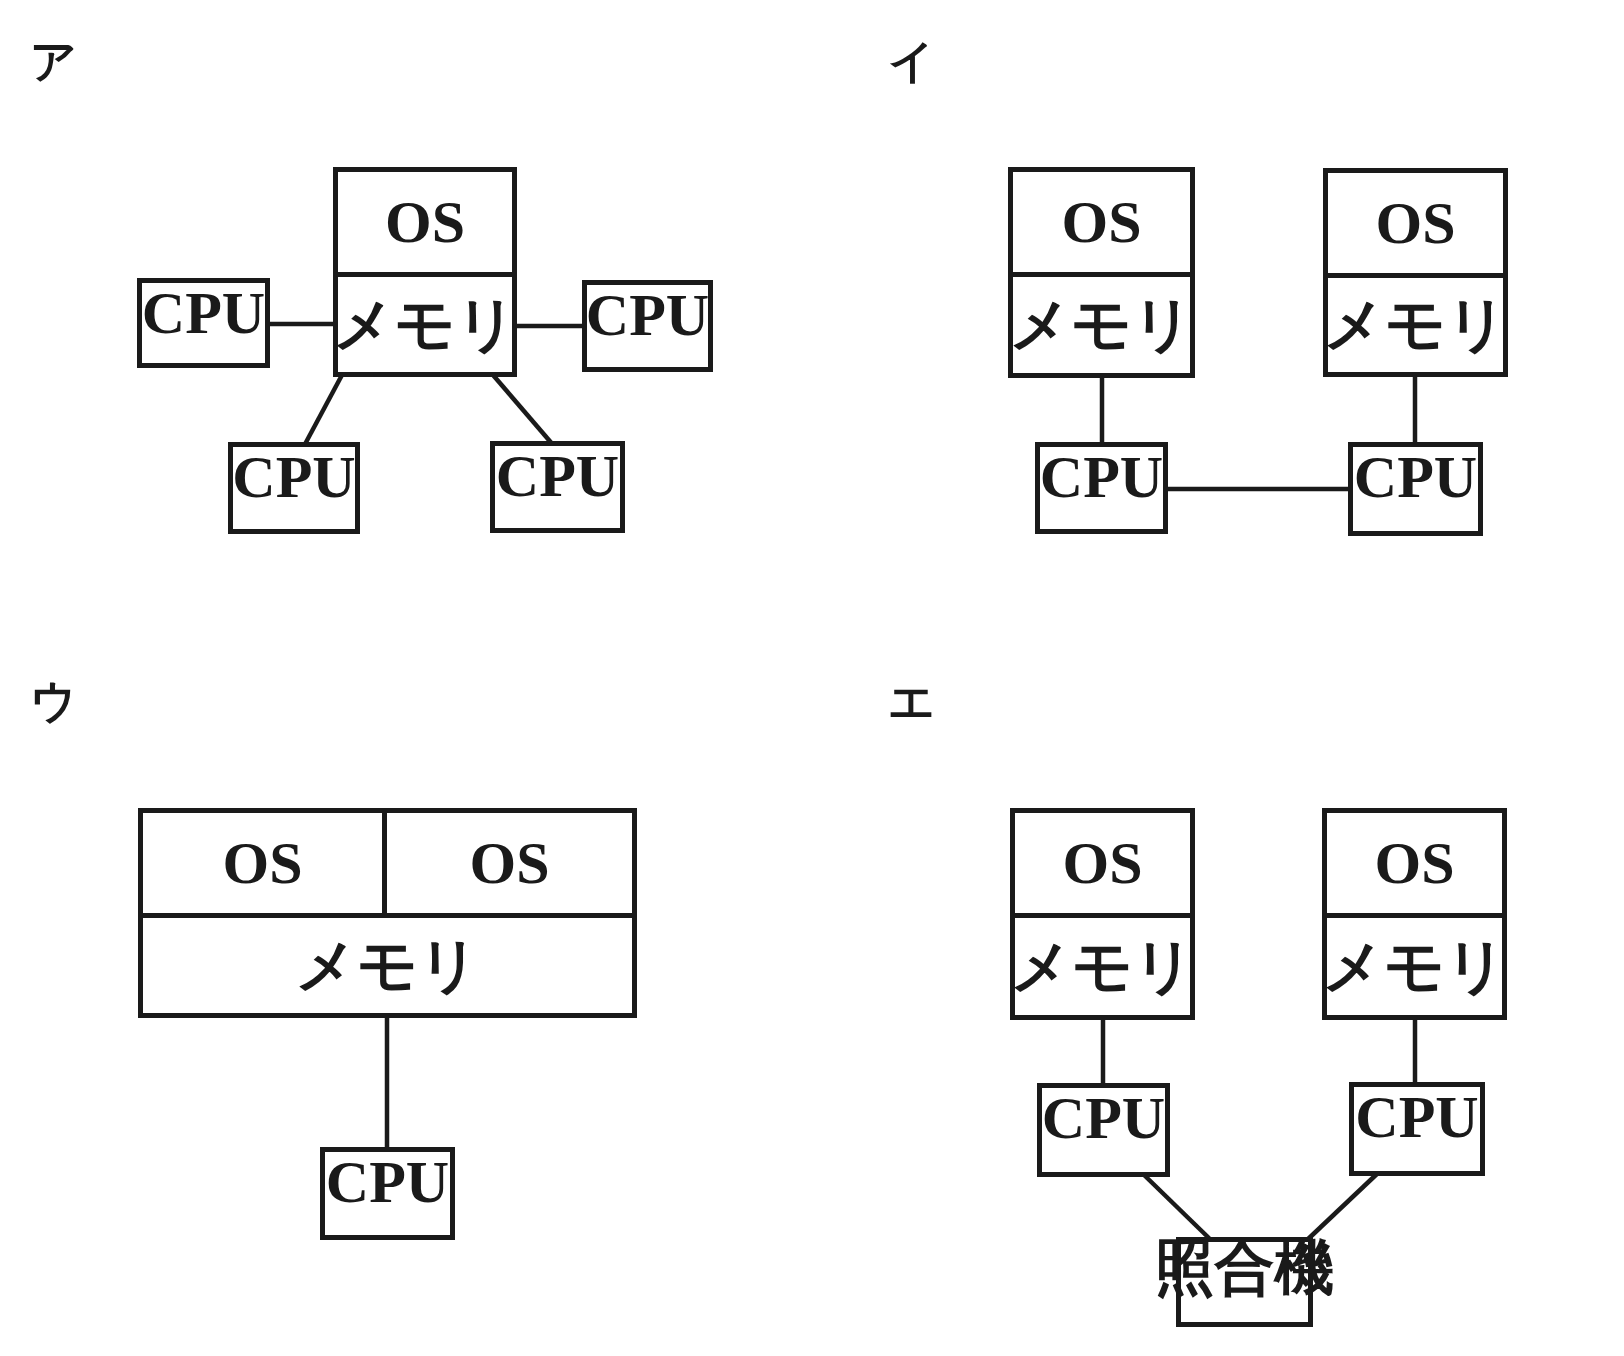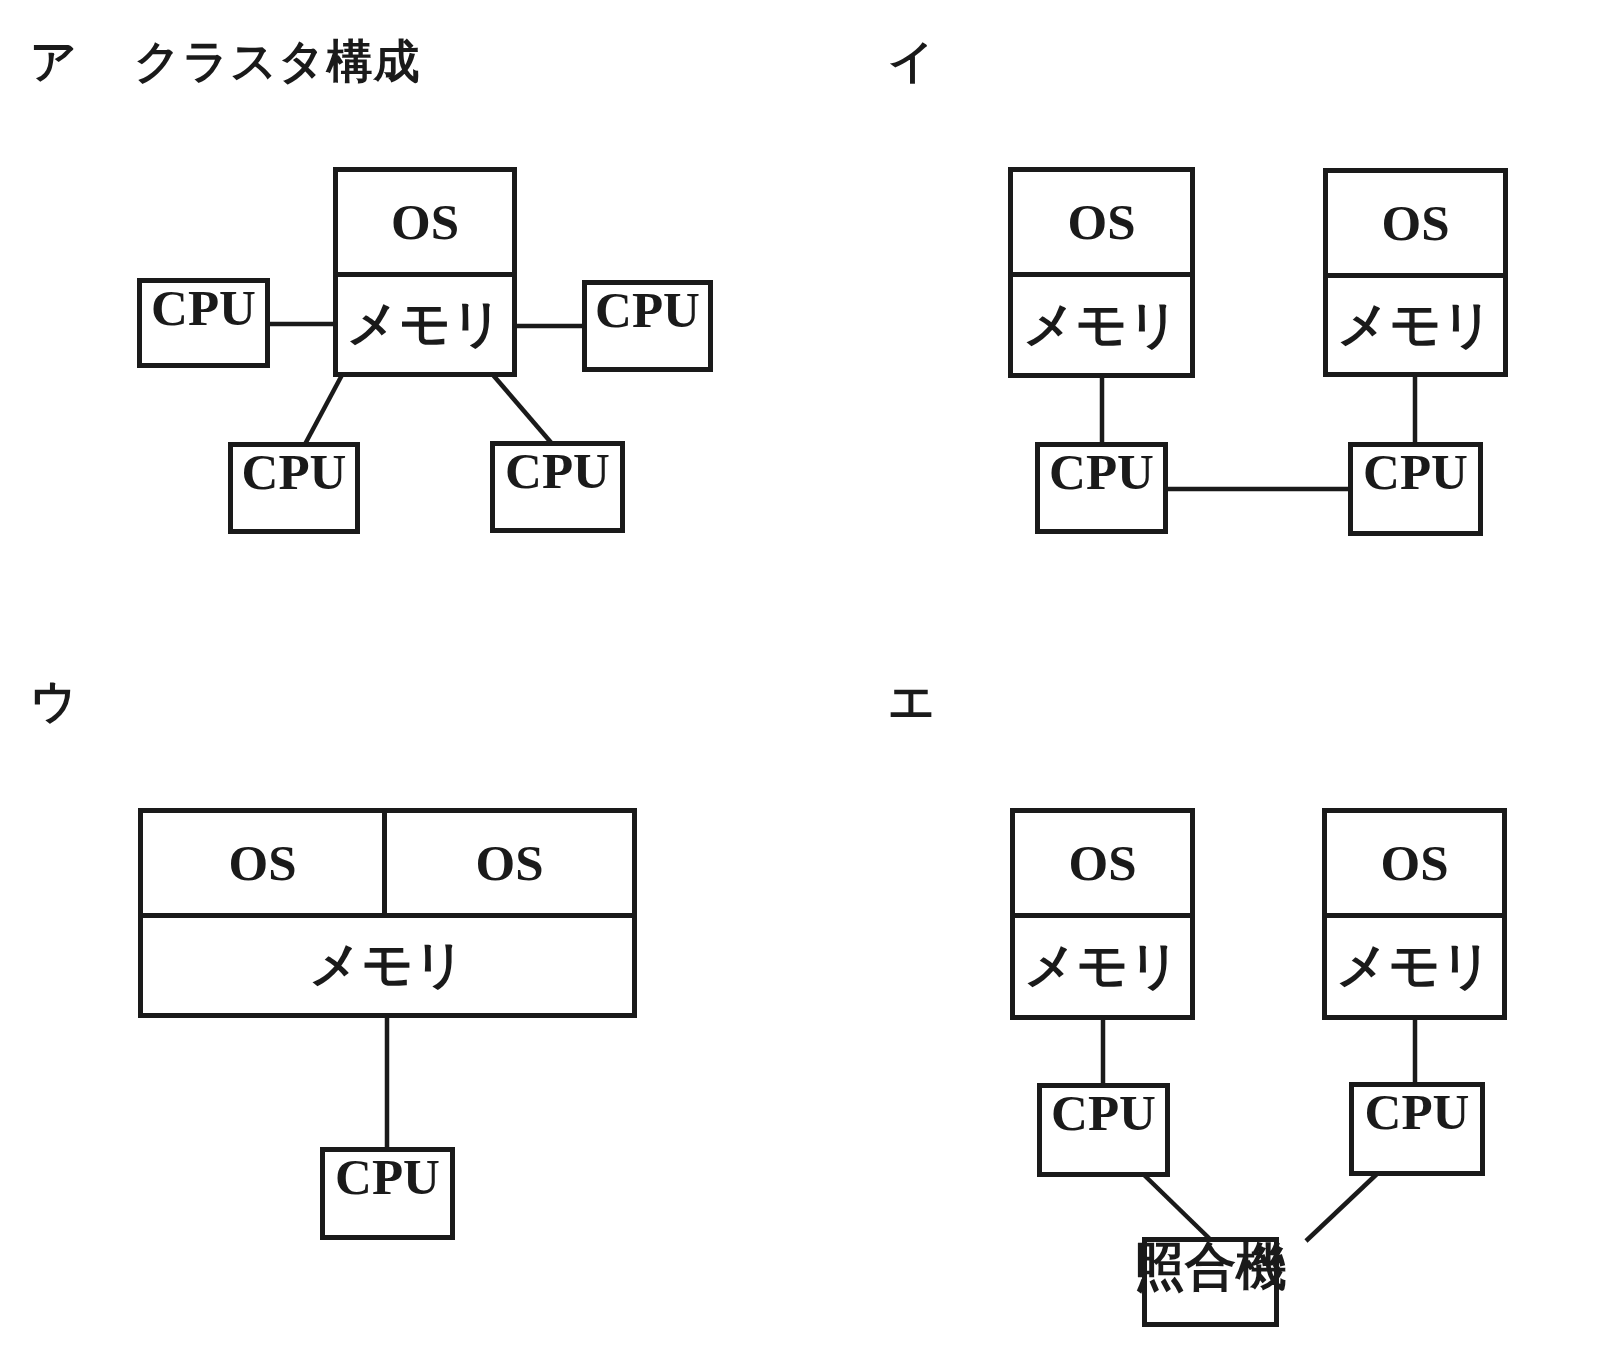--- a/index.html
+++ b/index.html
@@ -78,21 +78,21 @@
   .split-row .cell-left {
     width: 244px;
     border-right: 5px solid #1a1a1a;
     box-sizing: border-box;
   }
   .split-row .cell-right {
     flex: 1;
   }
   .blabel {
     font-weight: bold;
-    font-size: 51px;
+    font-size: 60px;
     line-height: 1;
     white-space: nowrap;
   }
 </style>
 </head>
 <body>
 
 <div class="canvas">
 
   <svg class="wires" viewBox="0 0 1624 1356" xmlns="http://www.w3.org/2000/svg">
@@ -109,21 +109,20 @@
     <line x1="387" y1="1014" x2="387" y2="1151"></line>
 
     <line x1="1103" y1="1016" x2="1103" y2="1087"></line>
     <line x1="1415" y1="1016" x2="1415" y2="1086"></line>
     <line x1="1141" y1="1172" x2="1213" y2="1242"></line>
     <line x1="1379" y1="1172" x2="1306" y2="1241"></line>
   </svg>
 
   <div class="title" style="left:30px; top:34px;">
     <span class="opt">ア</span>
-    <span class="ttl">クラスタ構成</span>
   </div>
 
   <div class="stack" style="left:333px; top:167px; width:184px; height:210px;">
     <div class="cell cell-top">
       <span class="blabel">OS</span>
     </div>
     <div class="cell cell-bottom">
       <span class="blabel">メモリ</span>
     </div>
   </div>
@@ -214,17 +213,17 @@
     </div>
   </div>
 
   <div class="box" style="left:1037px; top:1083px; width:133px; height:94px;">
     <span class="blabel">CPU</span>
   </div>
   <div class="box" style="left:1349px; top:1082px; width:136px; height:94px;">
     <span class="blabel">CPU</span>
   </div>
 
-  <div class="box" style="left:1142px; top:1237px; width:137px; height:90px;">
+  <div class="box" style="left:1176px; top:1237px; width:137px; height:90px;font-family:Liberation Mono, monospace;">
     <span class="blabel">照合機</span>
   </div>
 
 </div>
 
 </body></html>

